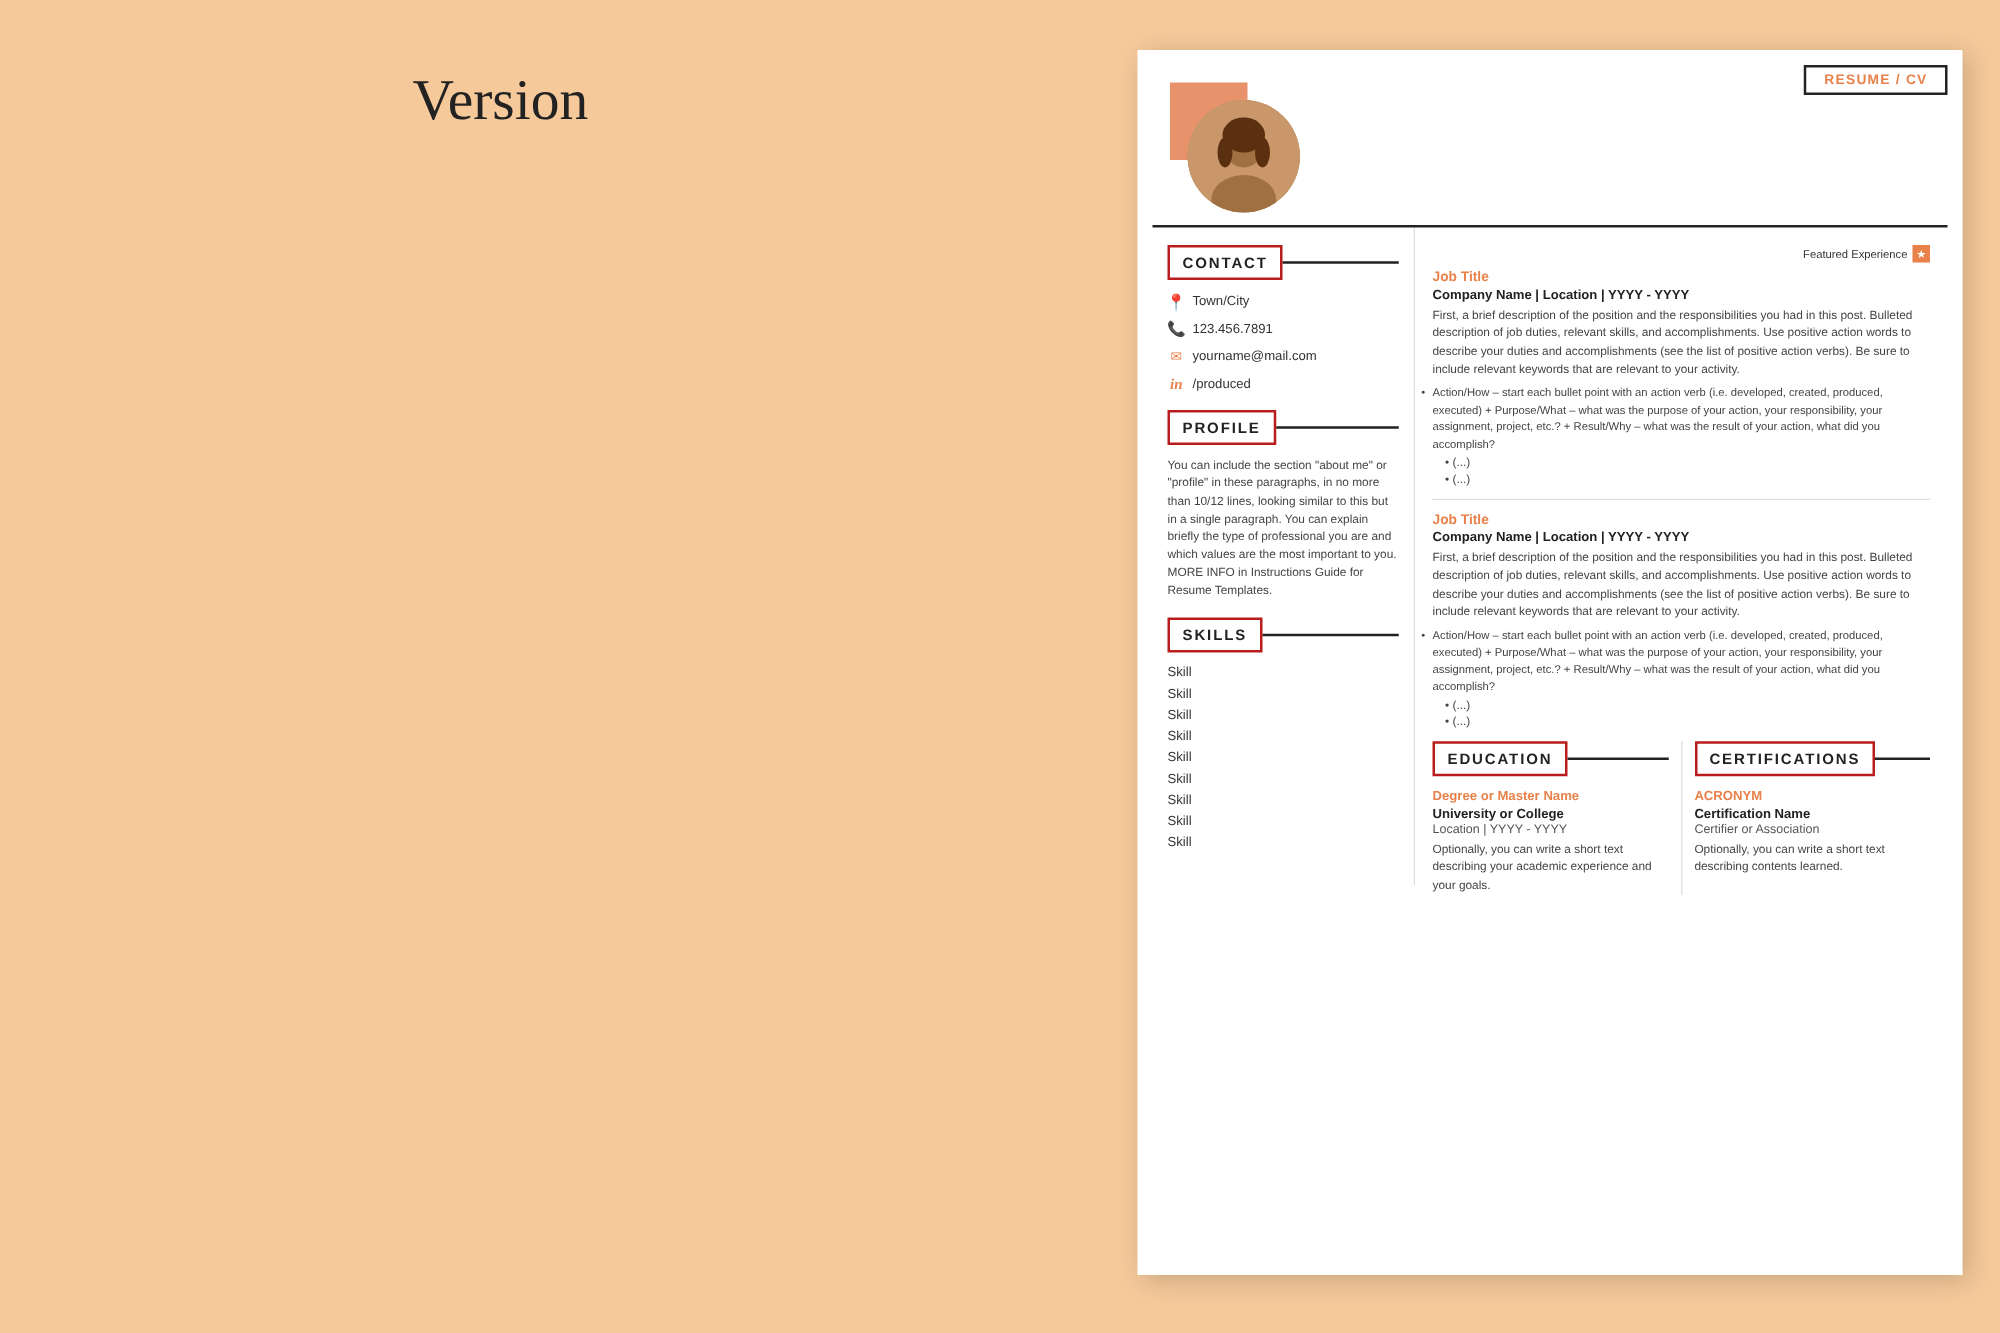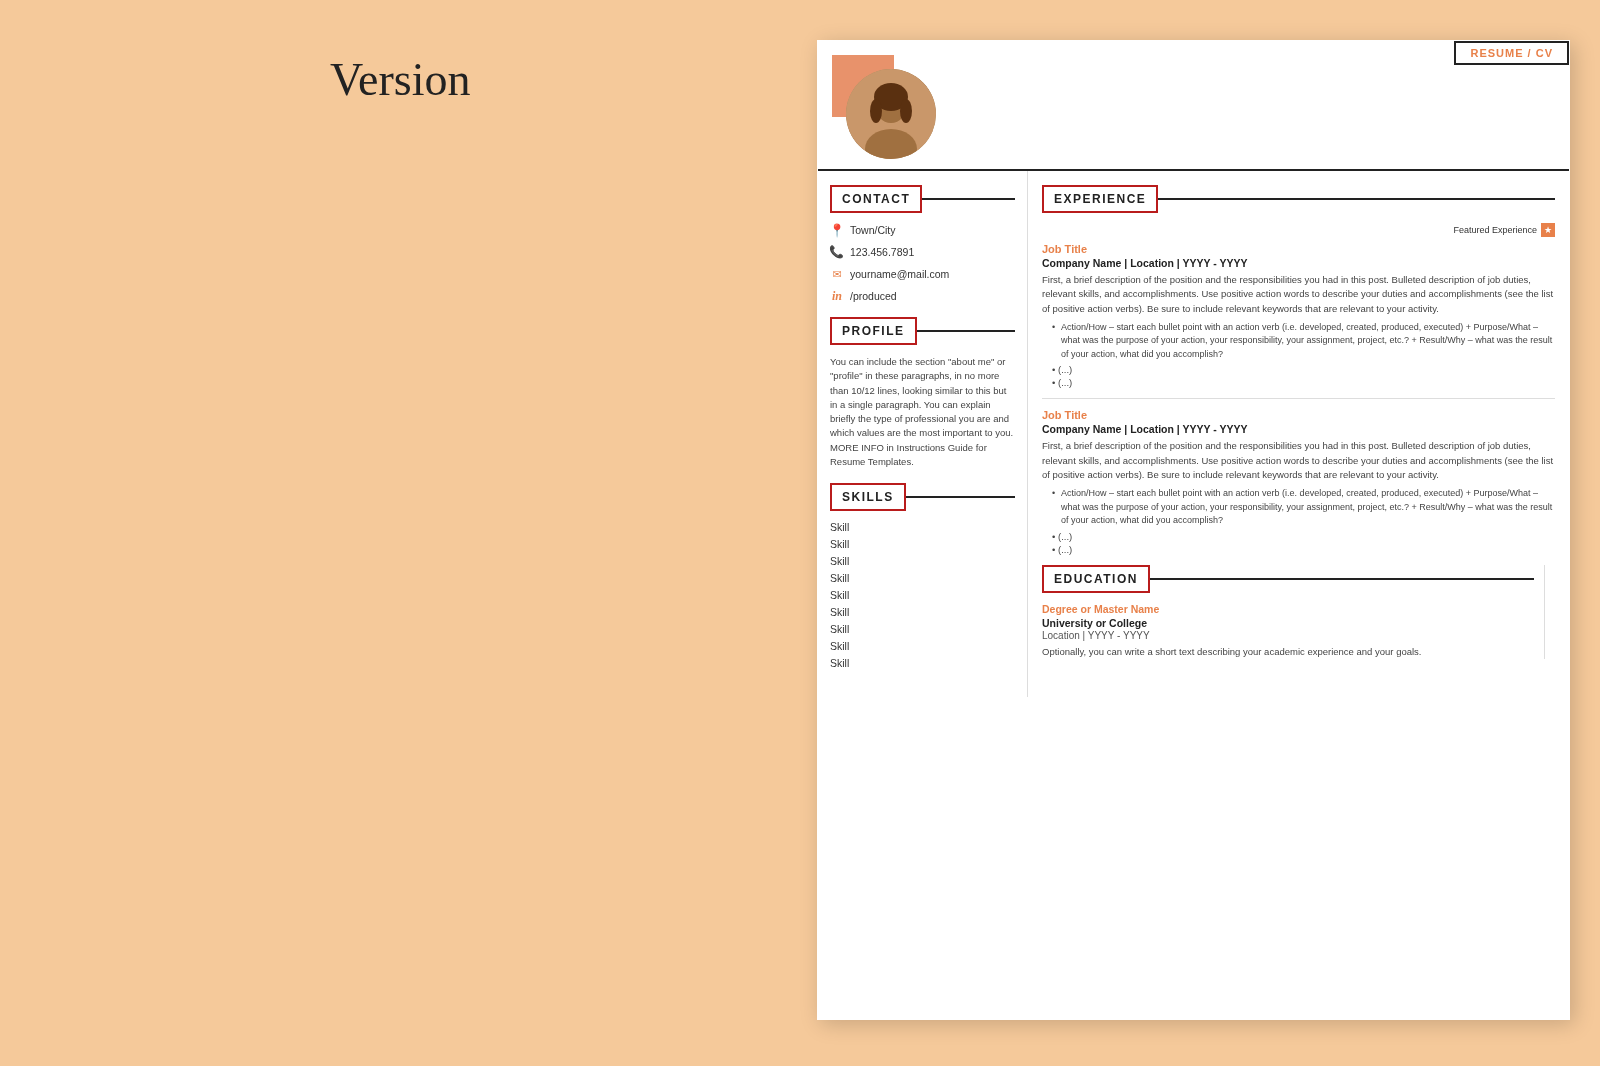--- a/index.html
+++ b/index.html
@@ -42,25 +42,25 @@
       font-size: 46px;
       font-weight: normal;
       display: block;
     }
 
     
     .resume-page {
       position: absolute;
       right: 30px;
       top: 40px;
-      width: 753px;
+      width: 660px;
       min-height: 980px;
       background: #fff;
       box-shadow: 4px 4px 20px rgba(0,0,0,0.18);
-      padding: 1px;
+      padding: 12px;
     }
 
     
     .resume-header {
       position: relative;
       padding: 18px 18px 10px 18px;
       border-bottom: 2px solid #222;
     }
 
     .resume-cv-badge {
@@ -252,21 +252,21 @@
     .exp-description {
       font-size: 9.5px;
       color: #444;
       line-height: 1.5;
       margin-bottom: 5px;
     }
     .exp-bullet {
       font-size: 9px;
       color: #444;
       line-height: 1.5;
-      margin-left: 19px;
+      margin-left: 0;
       margin-bottom: 3px;
       position: relative;
     }
     .exp-bullet::before {
       content: '•';
       position: absolute;
       left: -9px;
     }
     .exp-dots {
       font-size: 9.5px;
@@ -443,24 +443,20 @@
             <div class="skill-item">Skill</div>
             <div class="skill-item">Skill</div>
             <div class="skill-item">Skill</div>
           </div>
       </div>
     </div>
 
     <div class="right-col">
 
       <div>
-        <div class="right-section-header">
-          <div class="section-header">EXPERIENCE</div>
-          <div class="line"></div>
-        </div>
 
         <div class="exp-featured">
           <span>Featured Experience</span>
           <span class="featured-star">★</span>
         </div>
 
         <div>
           <div class="job-title-exp">Job Title</div>
           <div class="company-line">Company Name | Location | YYYY - YYYY</div>
           <p class="exp-description">First, a brief description of the position and the responsibilities you had in this post. Bulleted description of job duties, relevant skills, and accomplishments. Use positive action words to describe your duties and accomplishments (see the list of positive action verbs). Be sure to include relevant keywords that are relevant to your activity.</p>
@@ -484,18 +480,28 @@
           <div class="edu-section">
             <div class="right-section-header">
               <div class="section-header">EDUCATION</div>
               <div class="line"></div>
             </div>
             <div class="edu-degree">Degree or Master Name</div>
             <div class="edu-school">University or College</div>
             <div class="edu-location">Location | YYYY - YYYY</div>
             <p class="edu-desc">Optionally, you can write a short text describing your academic experience and your goals.</p>
           </div>
+          <div class="cert-section">
+            <div class="right-section-header">
+              <div class="section-header">CERTIFICATIONS</div>
+              <div class="line"></div>
+            </div>
+            <div class="edu-degree">ACRONYM</div>
+            <div class="edu-school">Certification Name</div>
+            <div class="edu-location">Certifier or Association</div>
+            <p class="edu-desc">Optionally, you can write a short text describing contents learned.</p>
+          </div>
         </div>
 
       </div>
     </div>
   </div>
 </div>
 
 </body></html>

